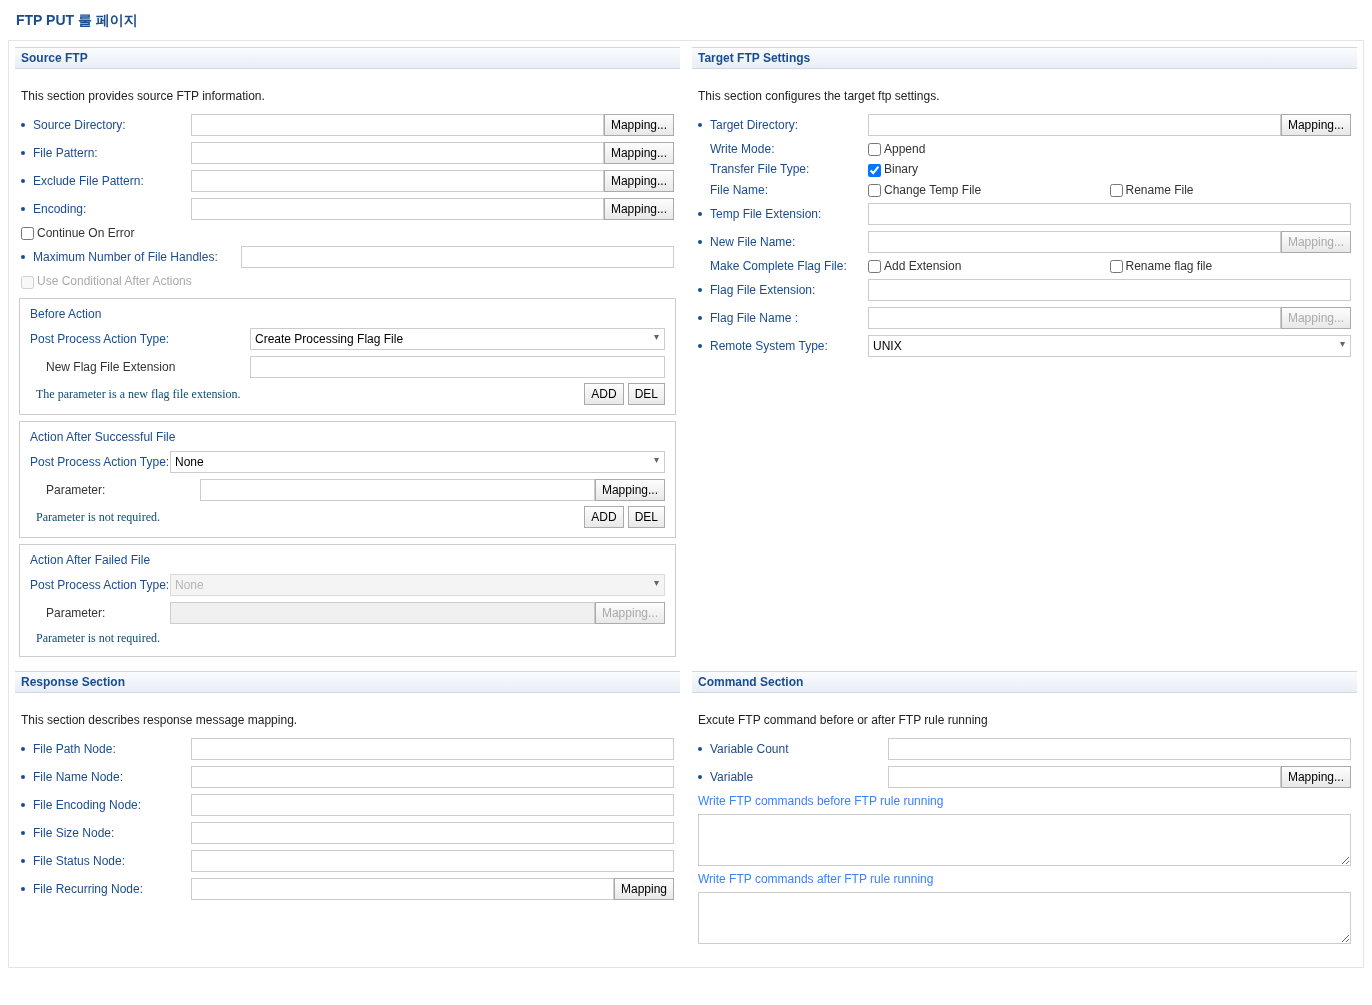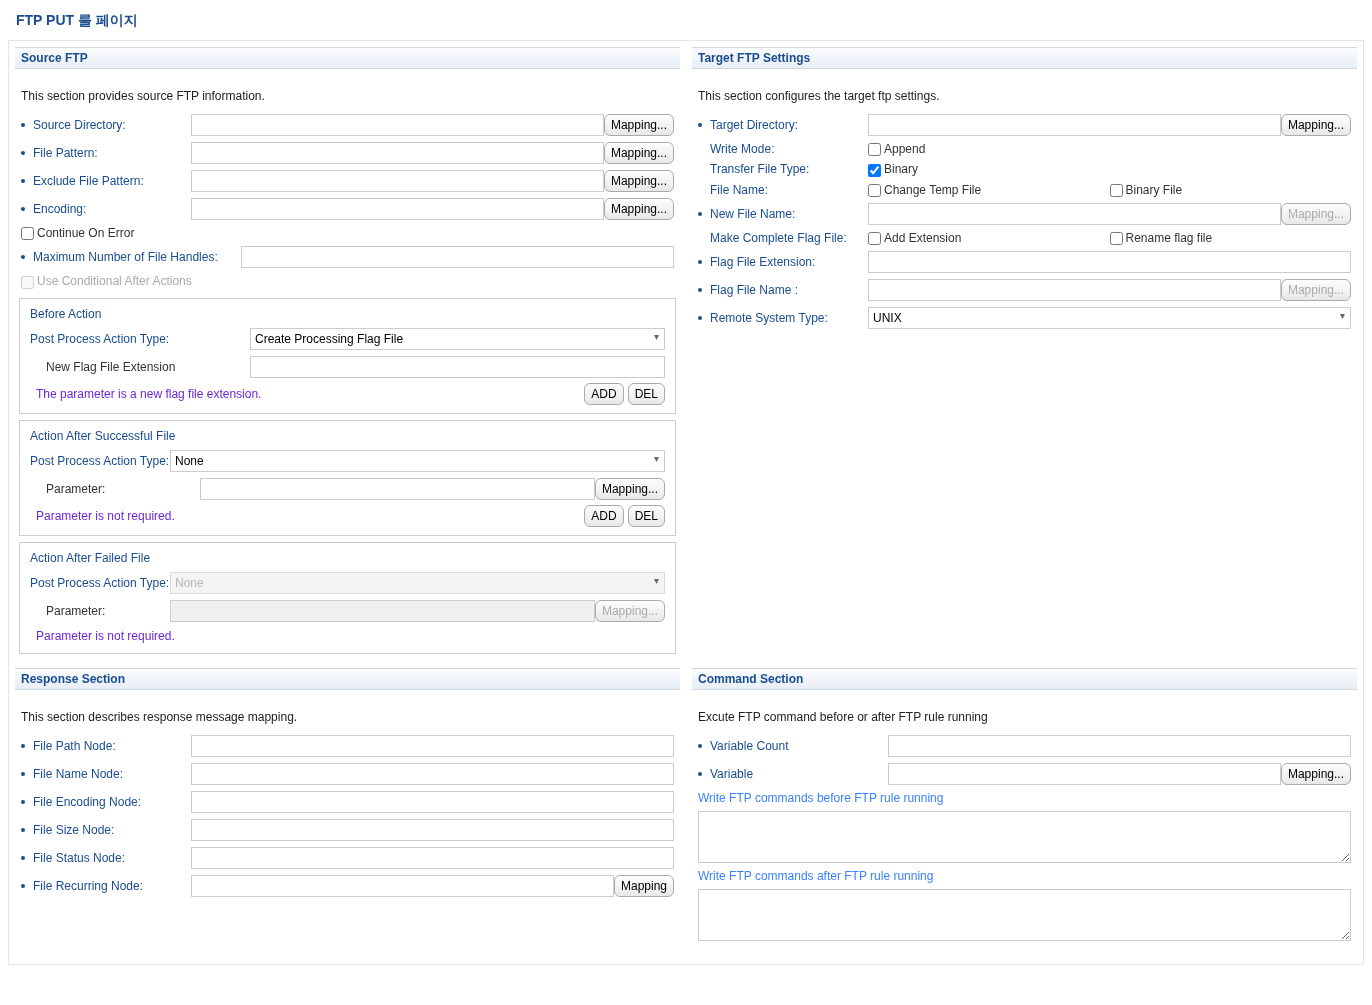--- a/index.html
+++ b/index.html
@@ -81,21 +81,21 @@
   color: #999;
 }
 textarea {
   height: 52px;
   resize: vertical;
 }
 .input-grow { flex: 1; }
 button {
   background: linear-gradient(#fdfdfd, #e8e8e8);
   border: 1px solid #aaa;
-  border-radius: 6px;
+  border-radius: 0;
   padding: 2px 6px;
   font-size: 12px;
   font-family: inherit;
   cursor: pointer;
   height: 22px;
 }
 button:disabled {
   color: #aaa;
   cursor: default;
 }
@@ -108,22 +108,23 @@
 .sub-box {
   border: 1px solid #ccc;
   margin: 6px 4px;
   padding: 6px 4px;
 }
 .sub-title {
   color: #1a4d8f;
   padding: 2px 6px 4px;
 }
 .hint {
-  color: #6d28d9;
+  color: #0c4a6e;
   padding: 4px 6px;
+  font-family: Liberation Serif, serif;
 }
 .btn-row {
   display: flex;
   justify-content: flex-end;
   gap: 4px;
   padding: 2px 6px;
   align-items: center;
 }
 .btn-row .hint { flex: 1; padding-left: 6px; }
 .select-wrap {
@@ -279,21 +280,28 @@
         <div class="label" style="padding-left:12px">Write Mode:</div>
         <label><input type="checkbox" style=""><span class="chk-label">Append</span></label>
       </div>
       <div class="row">
         <div class="label" style="padding-left:12px">Transfer File Type:</div>
         <label><input type="checkbox" checked="" style=""><span class="chk-label">Binary</span></label>
       </div>
       <div class="row">
         <div class="label" style="padding-left:12px">File Name:</div>
         <label style="flex:1"><input type="checkbox" style=""><span class="chk-label">Change Temp File</span></label>
-        <label style="flex:1"><input type="checkbox" style=""><span class="chk-label">Binary File</span></label>
+        <label style="flex:1"><input type="checkbox" style=""><span class="chk-label">Rename File</span></label>
+      </div>
+      <div class="row">
+        <div class="label">
+              <span class="bullet"></span>
+              <span>Temp File Extension:</span>
+            </div>
+        <input type="text" class="input-grow" style="">
       </div>
       <div class="row">
         <div class="label">
               <span class="bullet"></span>
               <span>New File Name:</span>
             </div>
         <input type="text" class="input-grow" style="">
         <button disabled="">Mapping...</button>
       </div>
       <div class="row">

